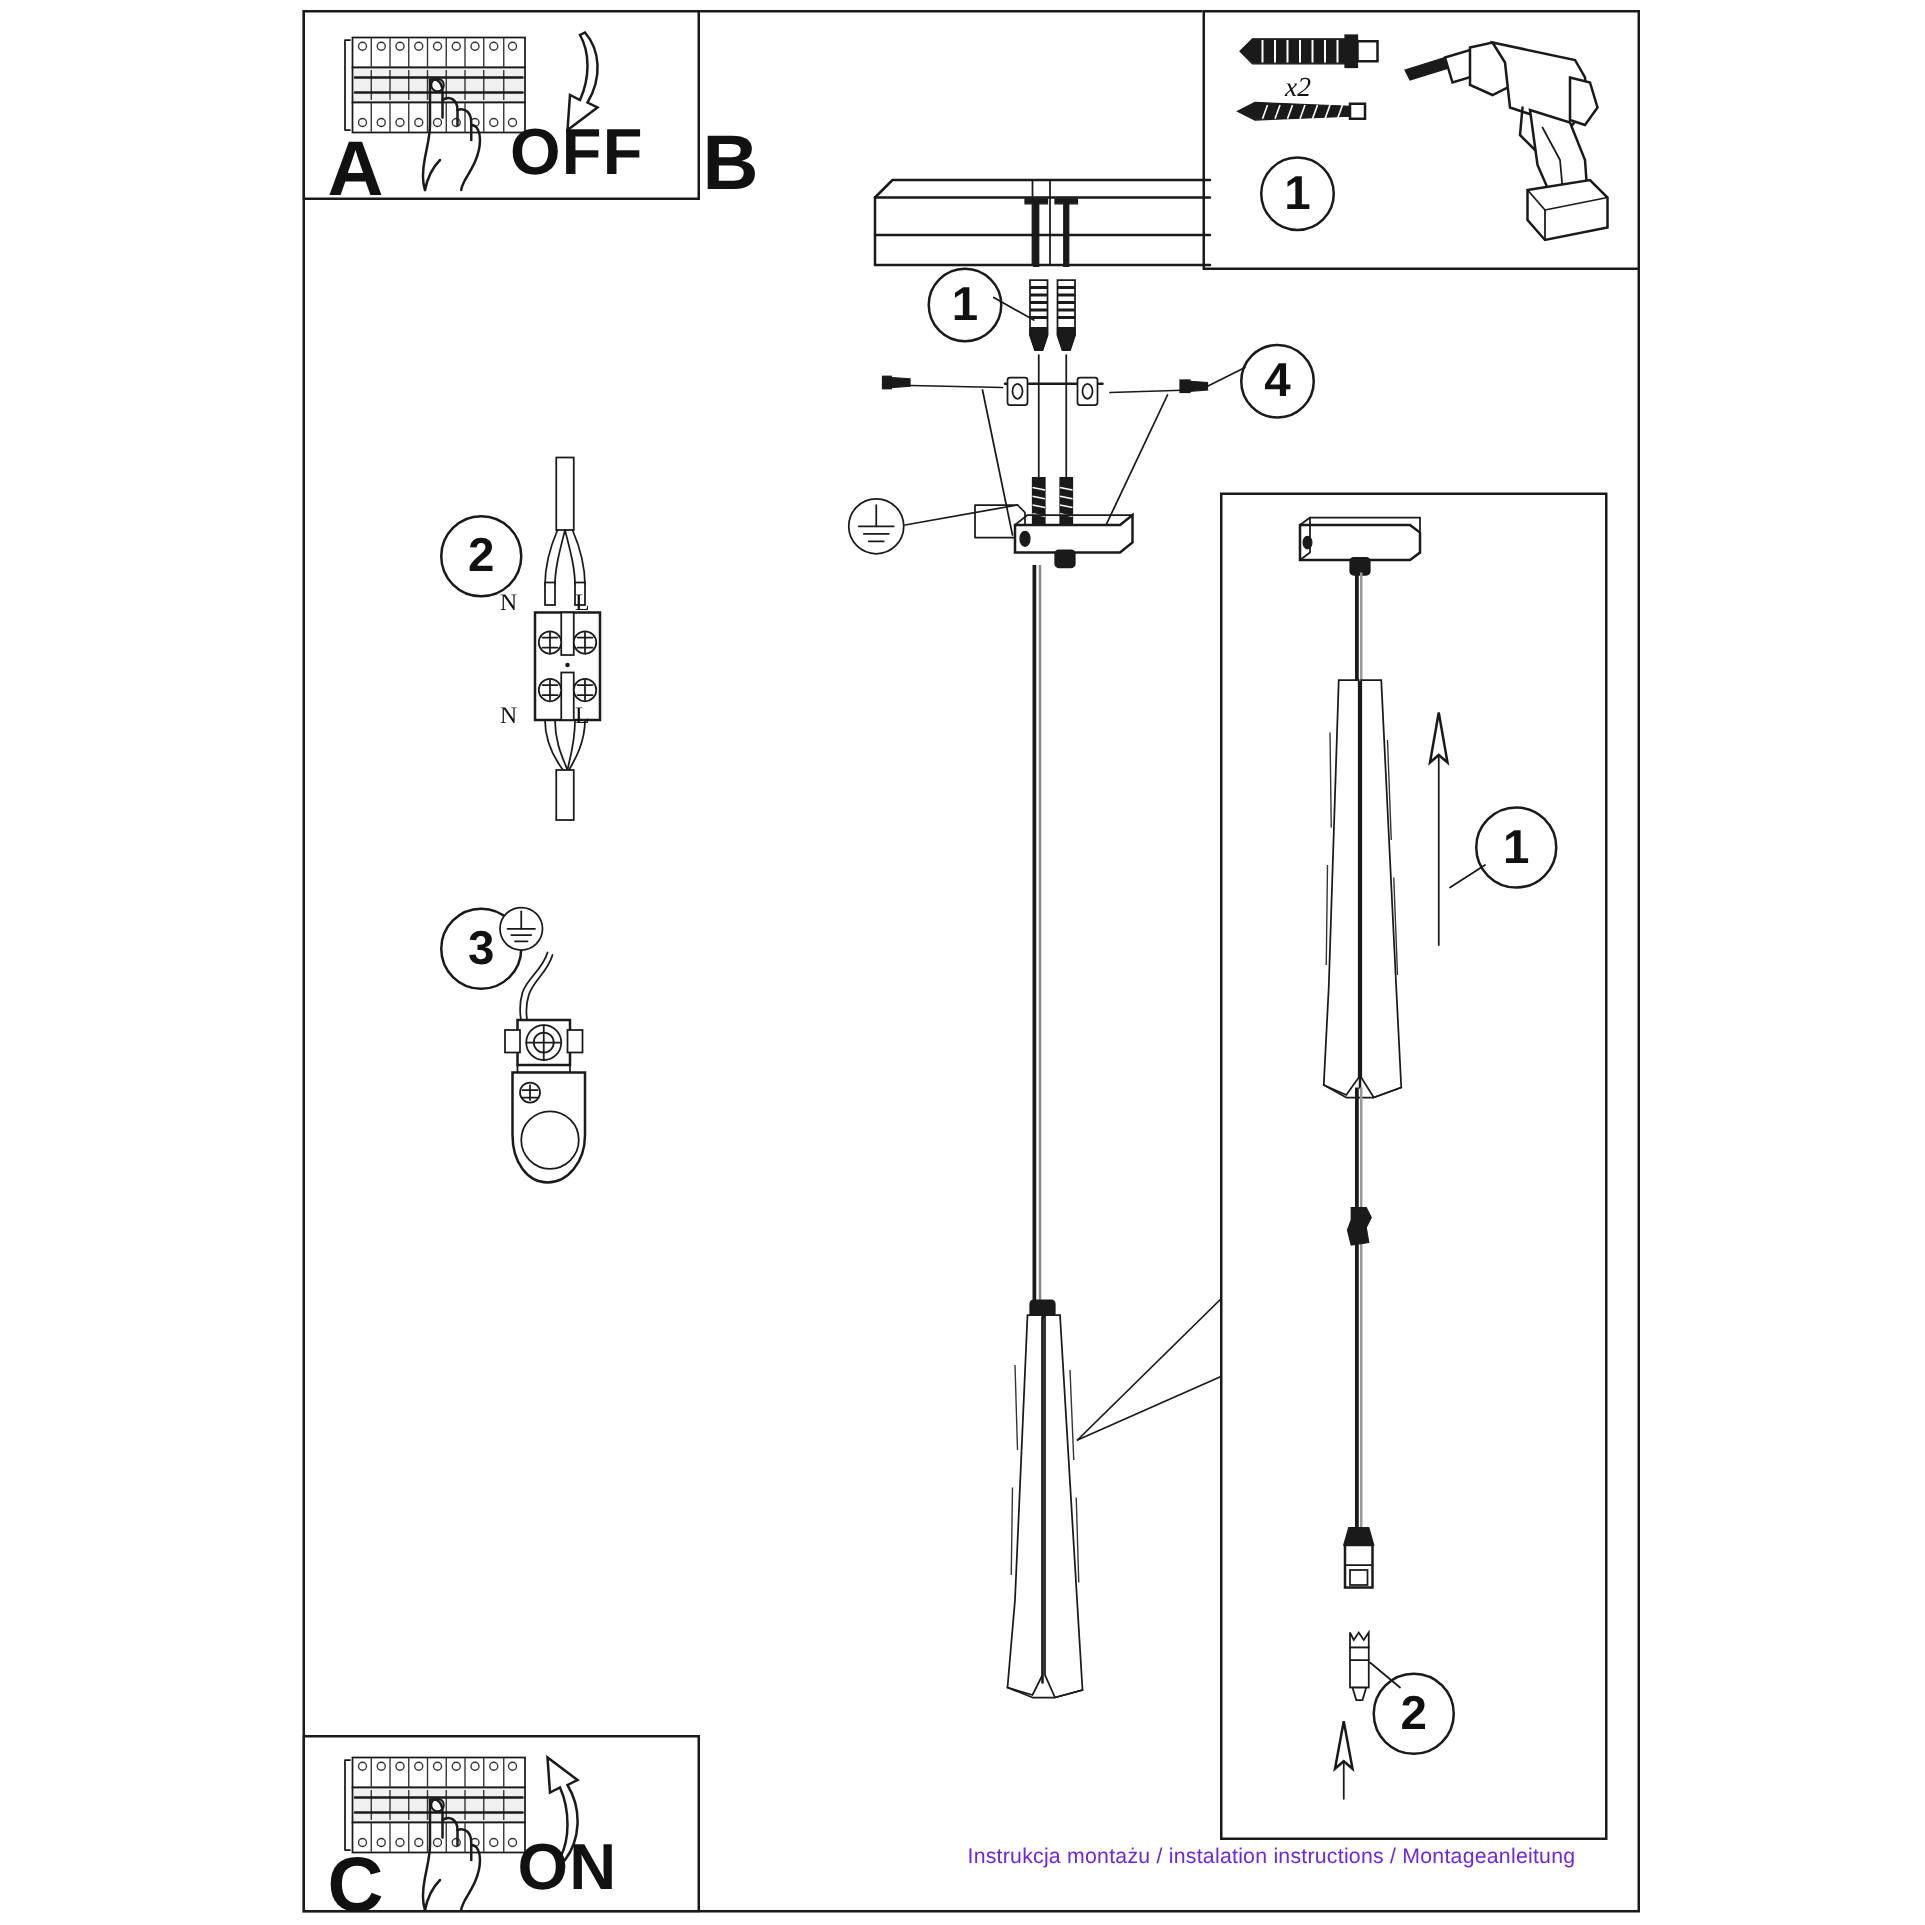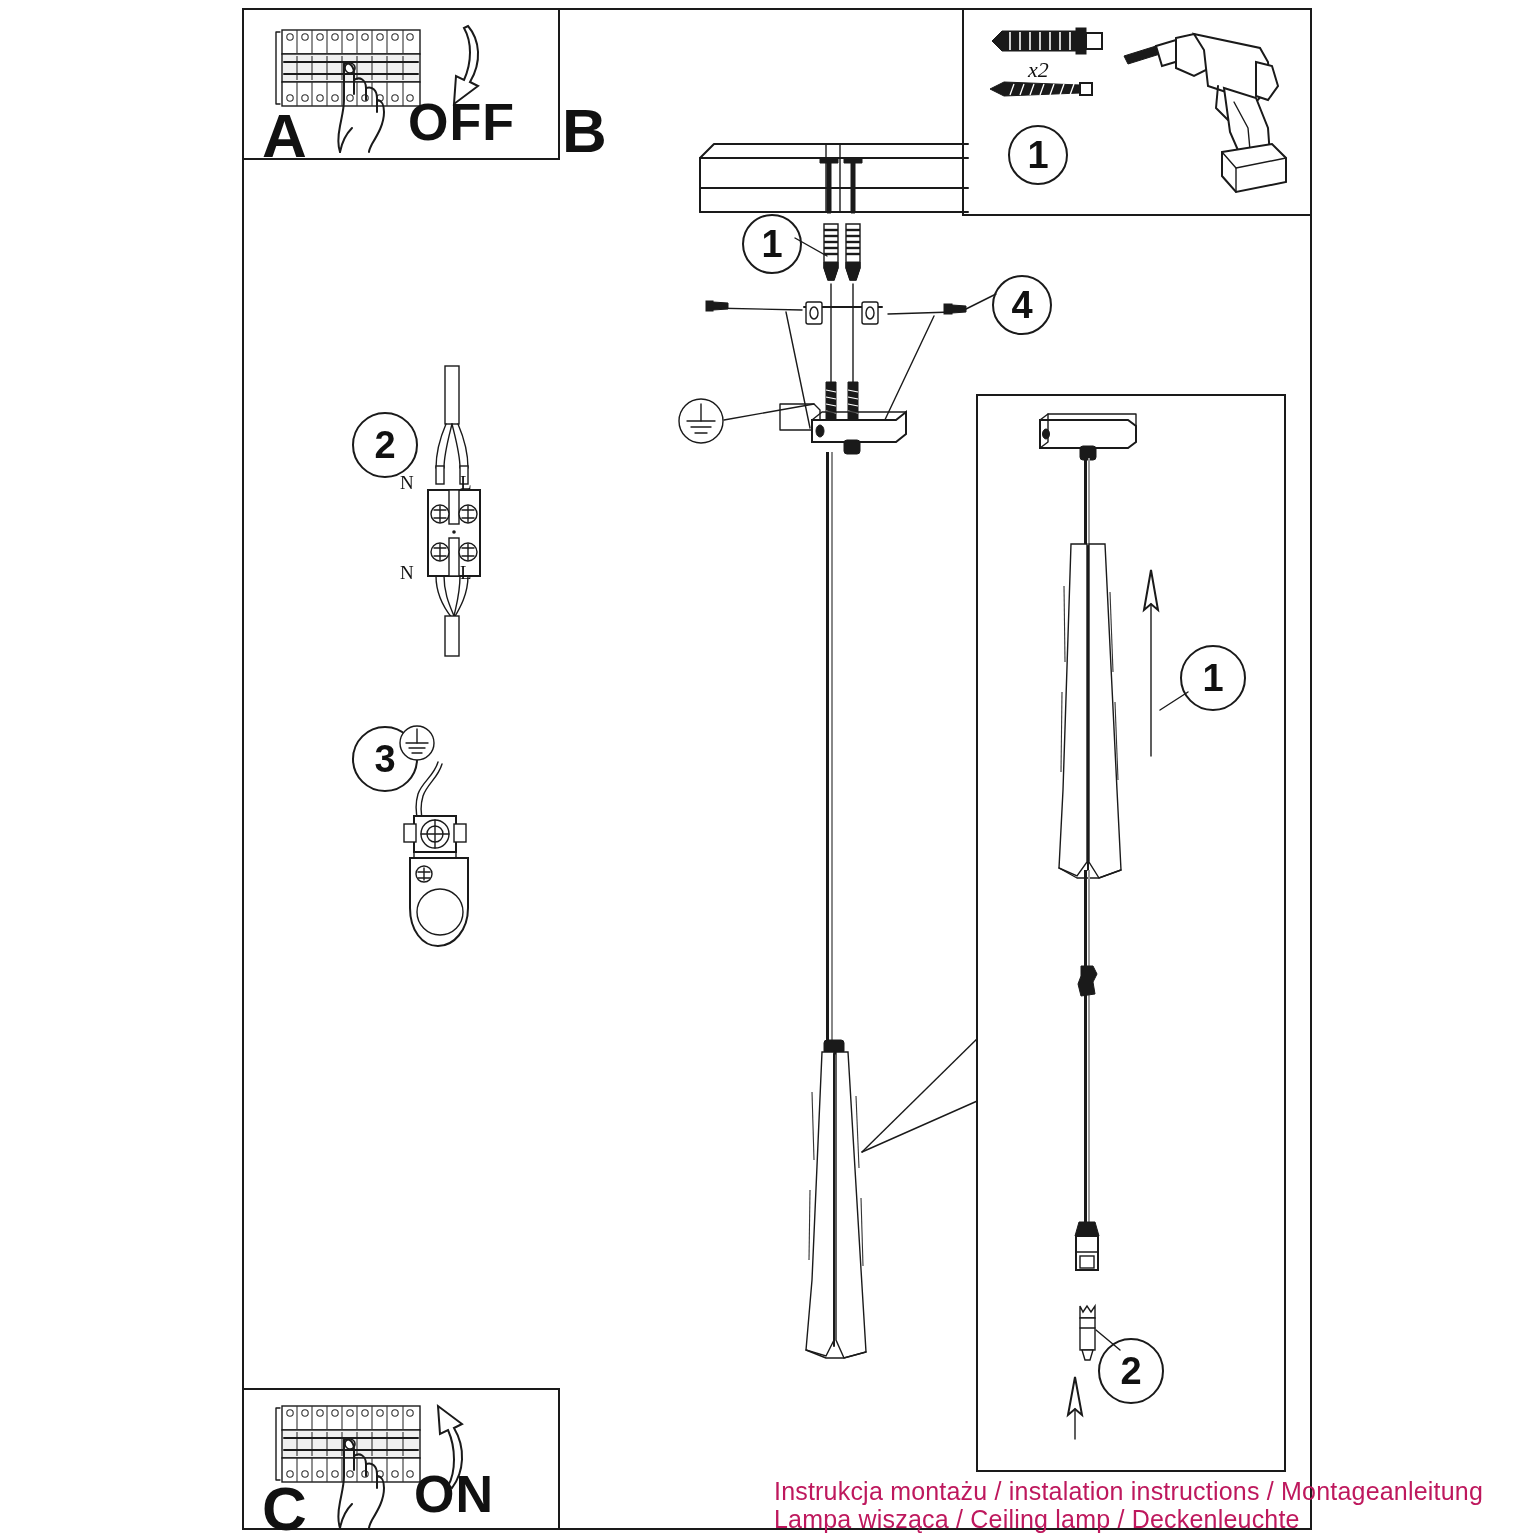--- a/index.html
+++ b/index.html
@@ -6,21 +6,21 @@
   body{font-family:"Liberation Sans", sans-serif;}
   #sheet{position:relative;width:1540px;height:1540px;background:#fff;overflow:hidden;}
   .abs{position:absolute;}
   .ln{position:absolute;background:#1a1a1a;}
   .box{position:absolute;border:2px solid #1a1a1a;background:#fff;box-sizing:border-box;}
   .lbl{position:absolute;font-weight:700;color:#111;line-height:1;}
   .bigletter{font-size:62px;font-weight:700;color:#111;font-family:"Liberation Sans",sans-serif;}
   .word{font-size:52px;font-weight:700;letter-spacing:1px;color:#111;}
   .callout{position:absolute;border:2.5px solid #1a1a1a;border-radius:50%;background:#fff;
            display:flex;align-items:center;justify-content:center;font-size:38px;font-weight:700;color:#111;}
-  .caption{position:absolute;font-size:25px;color:#be185d;letter-spacing:.2px;line-height:1.75;white-space:nowrap;}
+  .caption{position:absolute;font-size:17px;color:#6d28d9;letter-spacing:.2px;line-height:1.75;white-space:nowrap;}
   svg{display:block;overflow:visible;}
   .stroke{fill:none;stroke:#1a1a1a;stroke-width:2;stroke-linejoin:round;stroke-linecap:round;}
   .stroke-thin{fill:none;stroke:#1a1a1a;stroke-width:1.4;stroke-linejoin:round;stroke-linecap:round;}
   .stroke-hair{fill:none;stroke:#333;stroke-width:1.1;}
   .fillblk{fill:#1a1a1a;stroke:#1a1a1a;stroke-width:1;}
   .fillwht{fill:#ffffff;stroke:#1a1a1a;stroke-width:2;}
   .fillwht-thin{fill:#ffffff;stroke:#1a1a1a;stroke-width:1.4;}
   .fillgry{fill:#f0f0f0;stroke:#1a1a1a;stroke-width:1.4;}
   .ntxt{position:absolute;font-size:19px;color:#111;font-family:"Liberation Serif",serif;}
   .x2{position:absolute;font-size:22px;color:#111;font-style:italic;font-family:"Liberation Serif",serif;}
@@ -573,15 +573,14 @@
 
   <div class="abs" style="left:420px;top:1396px;">
     <svg width="70" height="96" viewBox="0 0 70 96">
       <path class="fillwht" d="M32 92 C44 76 46 52 34 32 L42 28 L18 10 L20 38 L28 34 C36 52 36 76 28 90 Z"></path>
     </svg>
   </div>
 
   <div class="lbl word" style="left:414px;top:1468px;">ON</div>
 
   <div class="caption" style="left:774px;top:1470px;">Instrukcja montażu / instalation instructions / Montageanleitung</div>
-  <div class="caption" style="left:774px;top:1498px;">Lampa wisząca / Ceiling lamp / Deckenleuchte</div>
 
 </div>
 
 </body></html>

